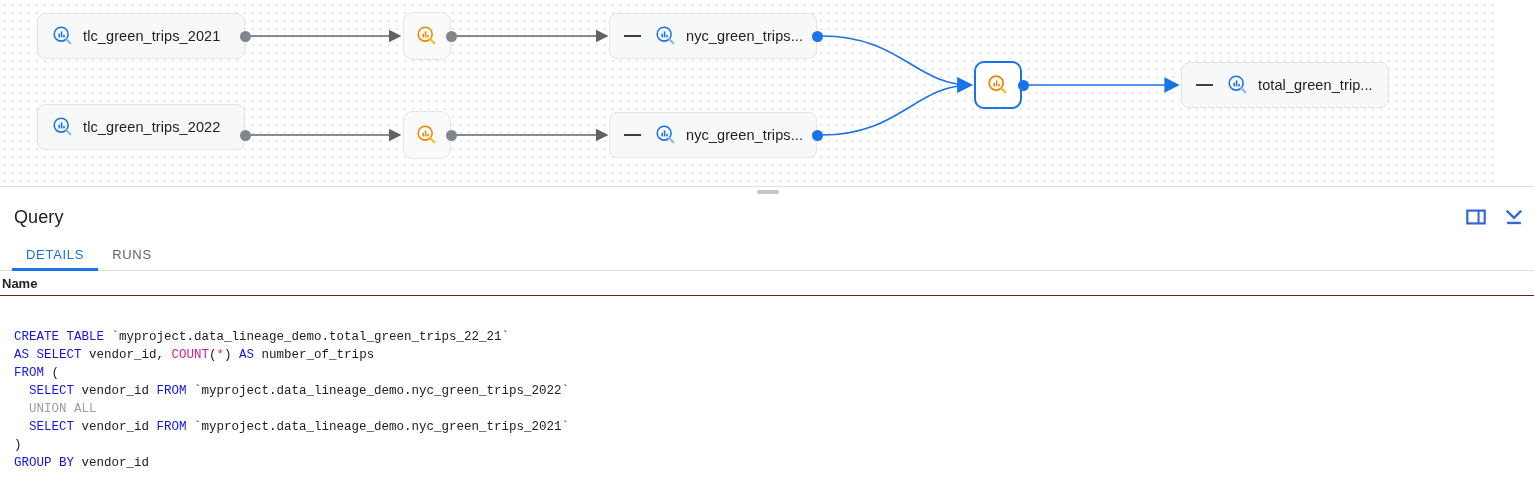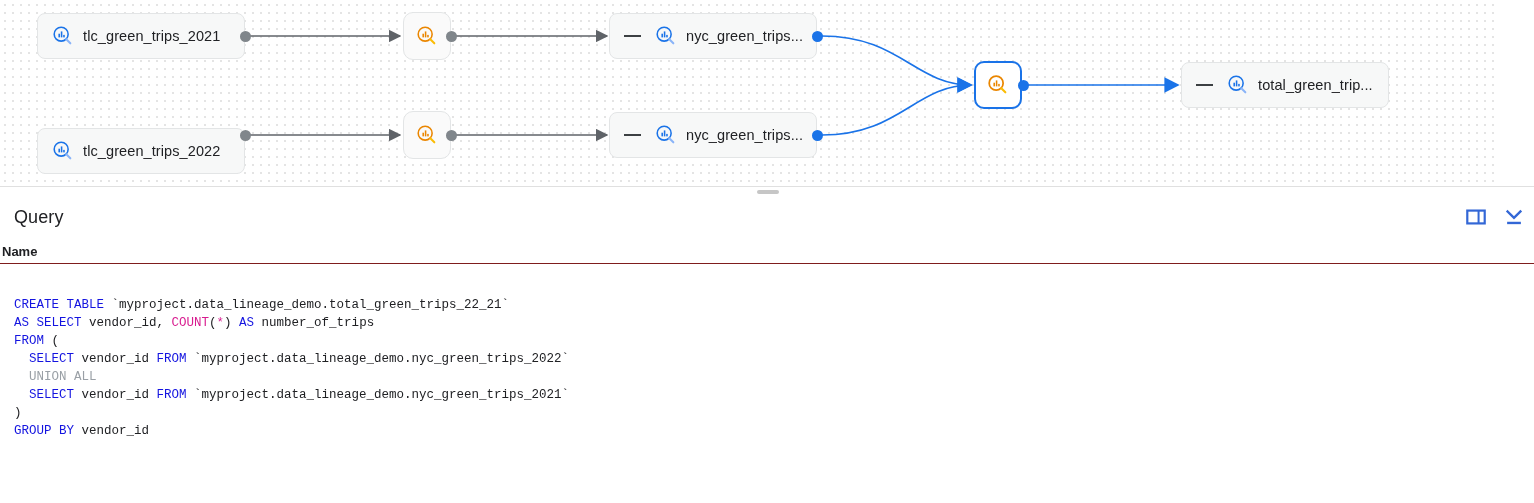--- a/index.html
+++ b/index.html
@@ -160,21 +160,21 @@
         <circle cx="10" cy="10" r="7.6" fill="none" stroke="#1a73e8" stroke-width="1.7"></circle>
         <rect x="7" y="9.5" width="1.7" height="4" fill="#1a73e8"></rect>
         <rect x="9.6" y="7" width="1.7" height="6.5" fill="#1a73e8"></rect>
         <rect x="12.2" y="10.8" width="1.7" height="2.7" fill="#1a73e8"></rect>
         <line x1="15.6" y1="15.6" x2="20" y2="20" stroke="#8ab4f8" stroke-width="2.2" stroke-linecap="round"></line>
       </svg>
       <span class="node-label">nyc_green_trips...</span>
     </div>
     <div class="port blue" style="left:812px;top:31px;"></div>
 
-    <div class="node table" style="left:37px;top:128px;width:208px;">
+    <div class="node table" style="left:37px;top:104px;width:208px;">
       <svg class="bqicon" viewBox="0 0 24 24">
         <circle cx="10" cy="10" r="7.6" fill="none" stroke="#1a73e8" stroke-width="1.7"></circle>
         <rect x="7" y="9.5" width="1.7" height="4" fill="#1a73e8"></rect>
         <rect x="9.6" y="7" width="1.7" height="6.5" fill="#1a73e8"></rect>
         <rect x="12.2" y="10.8" width="1.7" height="2.7" fill="#1a73e8"></rect>
         <line x1="15.6" y1="15.6" x2="20" y2="20" stroke="#8ab4f8" stroke-width="2.2" stroke-linecap="round"></line>
       </svg>
       <span class="node-label">tlc_green_trips_2022</span>
     </div>
     <div class="port grey" style="left:240px;top:130px;"></div>
@@ -245,20 +245,24 @@
         </div>
         <div class="ibtn">
           <svg viewBox="0 0 24 24" width="22" height="22">
             <path d="M5 6 L12 13 L19 6" fill="none" stroke="#3367d6" stroke-width="2.6" stroke-linecap="square"></path>
             <line x1="4.5" y1="18.5" x2="19.5" y2="18.5" stroke="#3367d6" stroke-width="2.6"></line>
           </svg>
         </div>
       </div>
     </div>
 
+    <div class="tabs">
+      <div class="tab active">DETAILS</div>
+      <div class="tab">RUNS</div>
+    </div>
 
     <div>
       <div class="kvrow">
         <div class="kvkey">Name</div>
       </div>
     </div>
 
     <div class="code" id="sql-block"><div><span class="kw">CREATE TABLE </span><span>`myproject.data_lineage_demo.total_green_trips_22_21`</span></div><div><span class="kw">AS SELECT </span><span>vendor_id, </span><span class="fn">COUNT</span><span>(</span><span class="op">*</span><span>) </span><span class="kw">AS </span><span>number_of_trips</span></div><div><span class="kw">FROM </span><span>(</span></div><div><span class="kw">  SELECT </span><span>vendor_id </span><span class="kw">FROM </span><span>`myproject.data_lineage_demo.nyc_green_trips_2022`</span></div><div><span class="cm">  UNION ALL</span></div><div><span class="kw">  SELECT </span><span>vendor_id </span><span class="kw">FROM </span><span>`myproject.data_lineage_demo.nyc_green_trips_2021`</span></div><div><span>)</span></div><div><span class="kw">GROUP BY </span><span>vendor_id</span></div></div>
   </div>
 </div>

